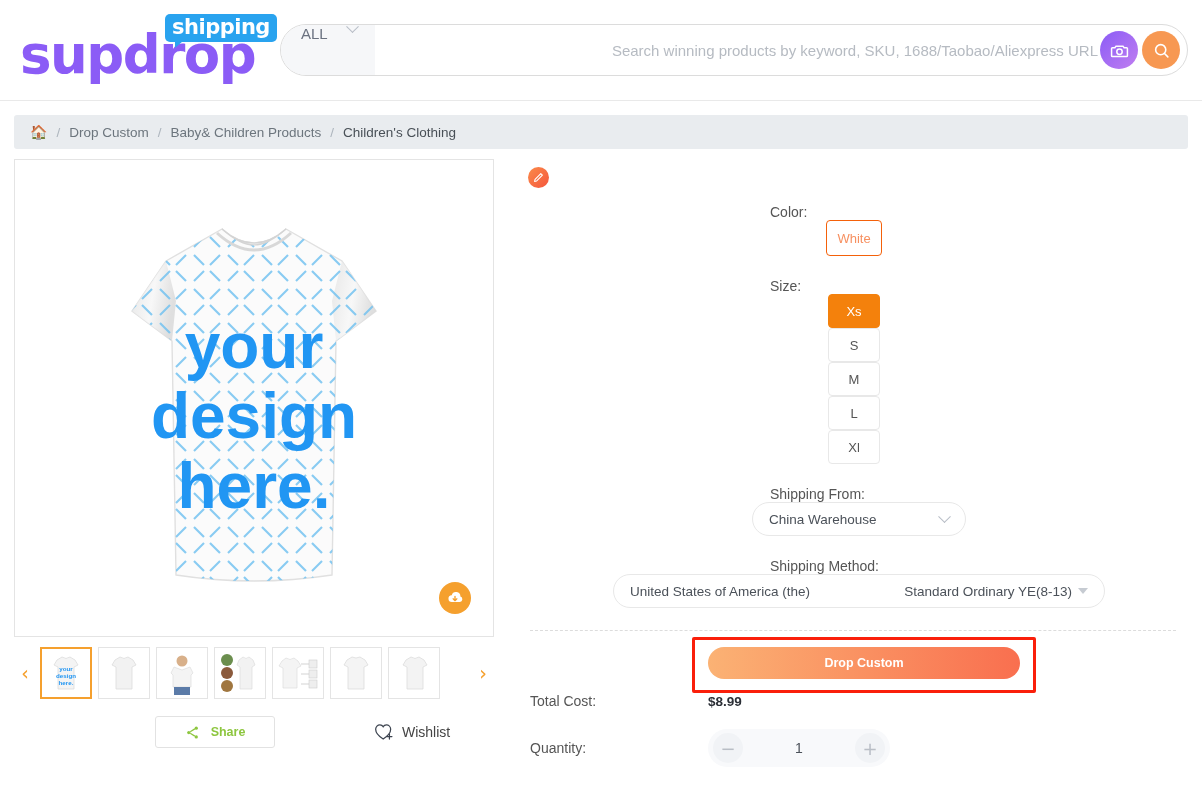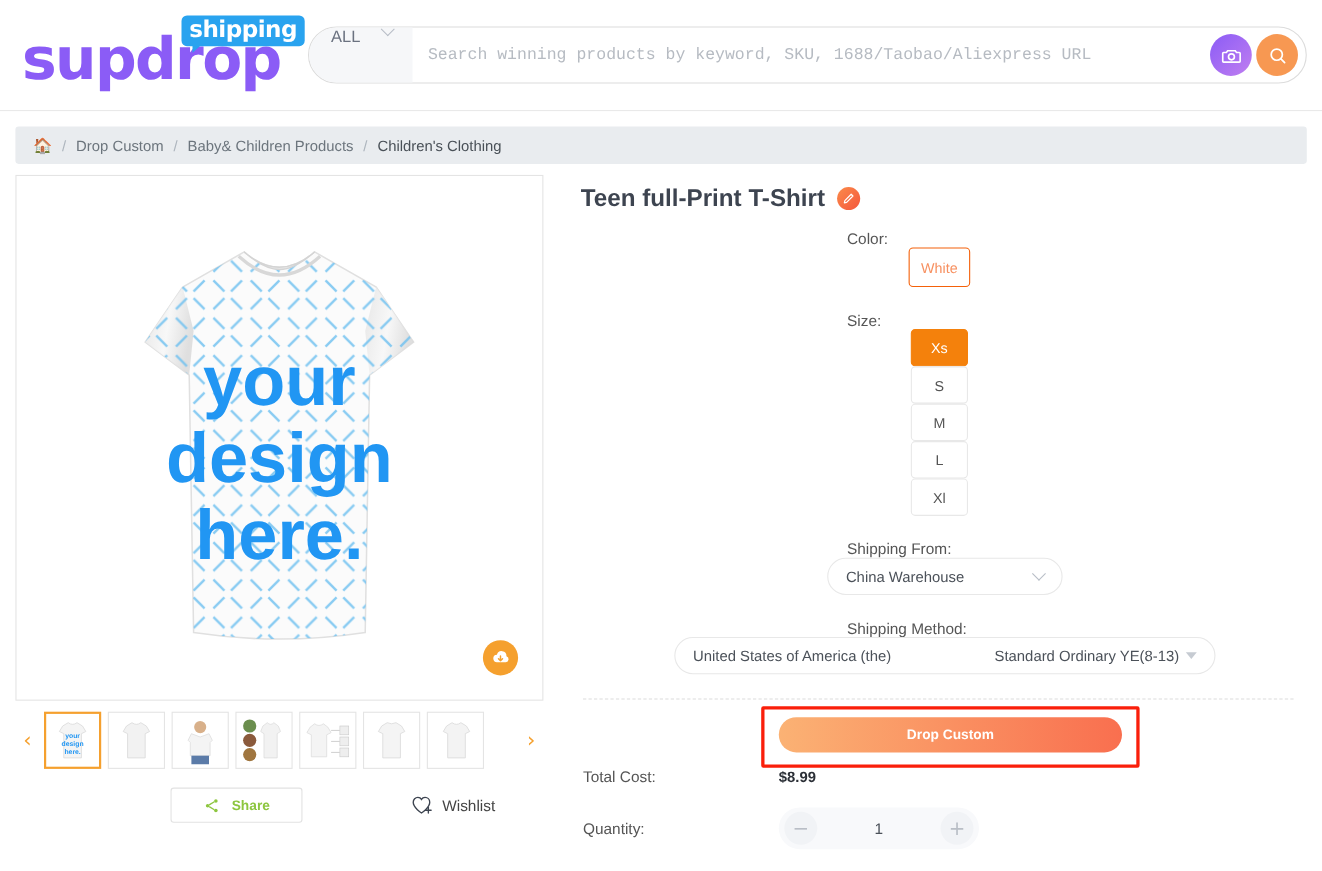--- a/index.html
+++ b/index.html
@@ -90,21 +90,22 @@
     transform: rotate(45deg) translate(-2px,-2px);
   }
   .search-input {
     flex: 1 1 auto;
     border: none;
     outline: none;
     font-size: 15px;
     color: #333;
     padding-left: 14px;
     background: transparent;
-    font-family: Liberation Mono, monospace;
+    font-family: Liberation Sans, sans-serif;
+    text-align: right;
   }
   .search-input::placeholder { color: #b6bbc2; }
   .icon-btn {
     width: 38px; height: 38px;
     border-radius: 50%;
     display: flex; align-items: center; justify-content: center;
     flex: 0 0 auto;
   }
   .cam-btn { background: linear-gradient(135deg,#8b5cf6,#c07ef0); margin-right: 4px; }
   .mag-btn { background: #f79852; margin-right: 7px; }
@@ -513,21 +514,20 @@
           <line x1="16.5" y1="17.5" x2="22.5" y2="17.5" stroke-linecap="round"></line>
         </svg>
         <span>Wishlist</span>
       </div>
     </div>
   </div>
 
   <div class="detail">
 
     <div class="title-row">
-      <span class="prod-title">Teen full-Print T-Shirt</span>
       <span class="edit-dot">
         <svg width="11" height="11" viewBox="0 0 24 24" fill="none" stroke="#ffffff" stroke-width="2.4">
           <path d="M17 3.5l3.5 3.5L8 19.5 3.5 20.5 4.5 16z" stroke-linejoin="round"></path>
         </svg>
       </span>
     </div>
 
 
     <div class="opt-row">
       <span class="lbl">Color:</span>

